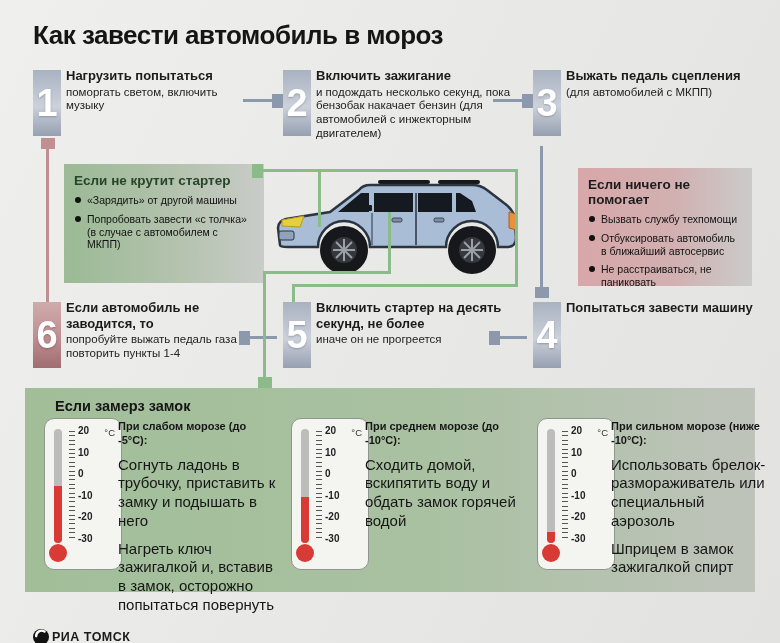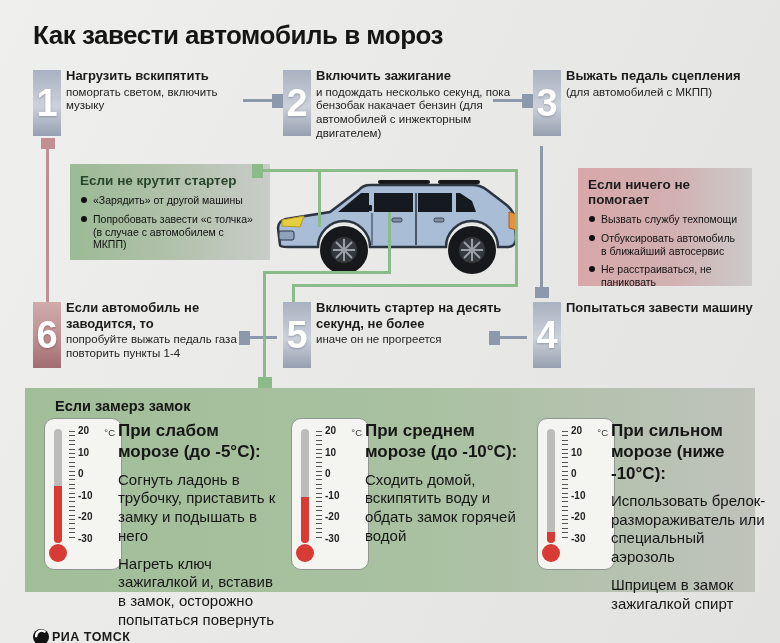--- a/index.html
+++ b/index.html
@@ -63,21 +63,21 @@
     background:#bcbcba;overflow:hidden;}
   .merc{position:absolute;left:0;bottom:0;width:100%;background:#d83a36;}
   .t-bulb{position:absolute;left:4px;bottom:7px;width:18px;height:18px;border-radius:50%;background:#d83a36;}
   .t-ticks{position:absolute;left:24px;top:12px;bottom:28px;width:6px;
     background:repeating-linear-gradient(to bottom,#555 0 1px,transparent 1px 4.4px);}
   .t-labels{position:absolute;left:33px;top:0;bottom:0;width:24px;}
   .t-label{position:absolute;font-size:10px;font-weight:bold;color:#222;}
   .t-unit{position:absolute;right:6px;top:8px;font-size:9.5px;color:#333;}
 
   .lock-col{position:absolute;width:158px;line-height:1.25;}
-  .lock-title{font-size:17px;font-weight:bold;margin:0 0 8px 0;color:#161616;}
+  .lock-title{font-size:11px;font-weight:bold;margin:0 0 8px 0;color:#161616;}
   .lock-tip{font-size:15px;margin:0 0 9px 0;color:#161616;}
 
   .footer{position:absolute;left:33px;top:604px;display:flex;align-items:center;gap:3px;margin-top:25px;}
   .brand{font-size:12.5px;font-weight:bold;letter-spacing:.5px;color:#1a1a1a;}
 
   .car{position:absolute;left:266px;top:168px;}
 </style>
 </head>
 <body>
 
@@ -98,21 +98,21 @@
       <span>6</span>
     </div>
   <div class="tile" style="left:283px;top:302px;">
       <span>5</span>
     </div>
   <div class="tile" style="left:533px;top:302px;">
       <span>4</span>
     </div>
 
   <div class="step-text" style="left:66px;top:68px;width:178px;">
-    <div class="step-title">Нагрузить вскипятить</div>
+    <div class="step-title">Нагрузить попытаться</div>
     <div class="step-desc">поморгать светом, включить музыку</div>
   </div>
   <div class="step-text" style="left:566px;top:68px;width:195px;">
     <div class="step-title">Выжать педаль сцепления</div>
     <div class="step-desc">(для автомобилей с МКПП)</div>
   </div>
   <div class="step-text" style="left:316px;top:68px;width:202px;">
     <div class="step-title">Включить зажигание</div>
     <div class="step-desc">и подождать несколько секунд, пока бензобак накачает бензин (для автомобилей с инжекторным двигателем)</div>
   </div>
@@ -121,21 +121,21 @@
     <div class="step-desc">попробуйте выжать педаль газа и повторить пункты 1-4</div>
   </div>
   <div class="step-text" style="left:316px;top:300px;width:205px;">
     <div class="step-title">Включить стартер на десять секунд, не более</div>
     <div class="step-desc">иначе он не прогреется</div>
   </div>
   <div class="step-text" style="left:566px;top:300px;width:195px;">
     <div class="step-title">Попытаться завести машину</div>
   </div>
 
-  <div class="infobox green" style="left:70px;top:164px;width:200px;height:96px;">
+  <div class="infobox green" style="left:64px;top:164px;width:200px;height:119px;">
     <h3>Если не крутит стартер</h3>
     <ul>
       <li>«Зарядить» от другой машины</li>
       <li>Попробовать завести «с толчка» (в случае с автомобилем с МКПП)</li>
     </ul>
   </div>
   <div class="infobox pink" style="left:578px;top:168px;width:174px;height:118px;">
     <h3>Если ничего не помогает</h3>
     <ul>
       <li>Вызвать службу техпомощи</li>

